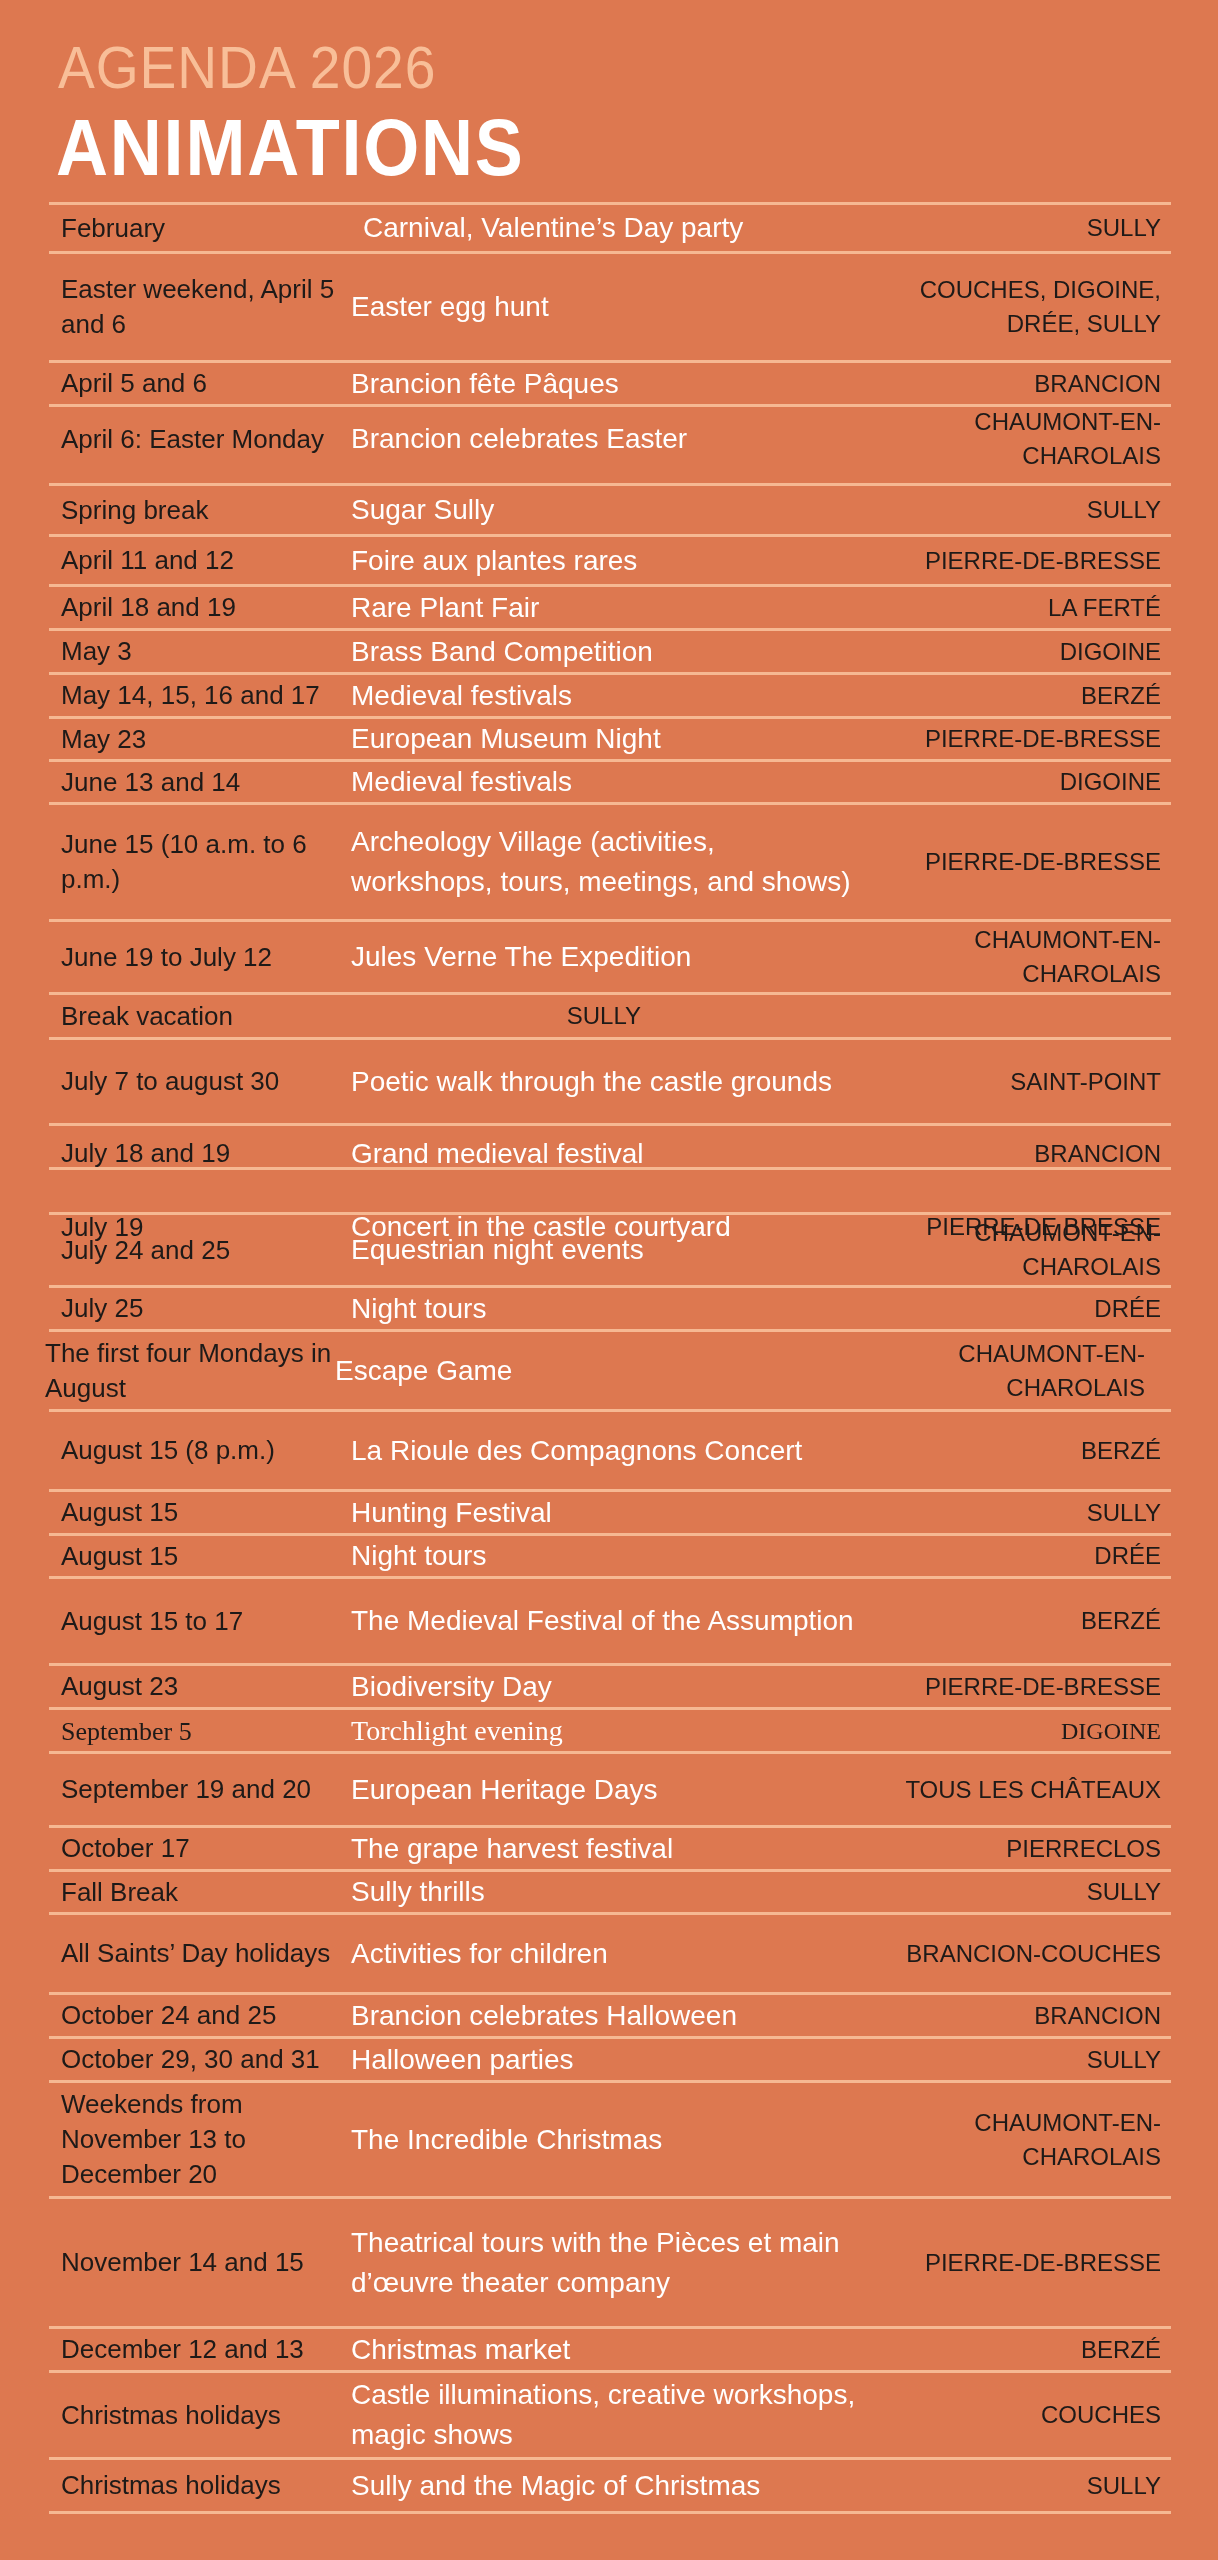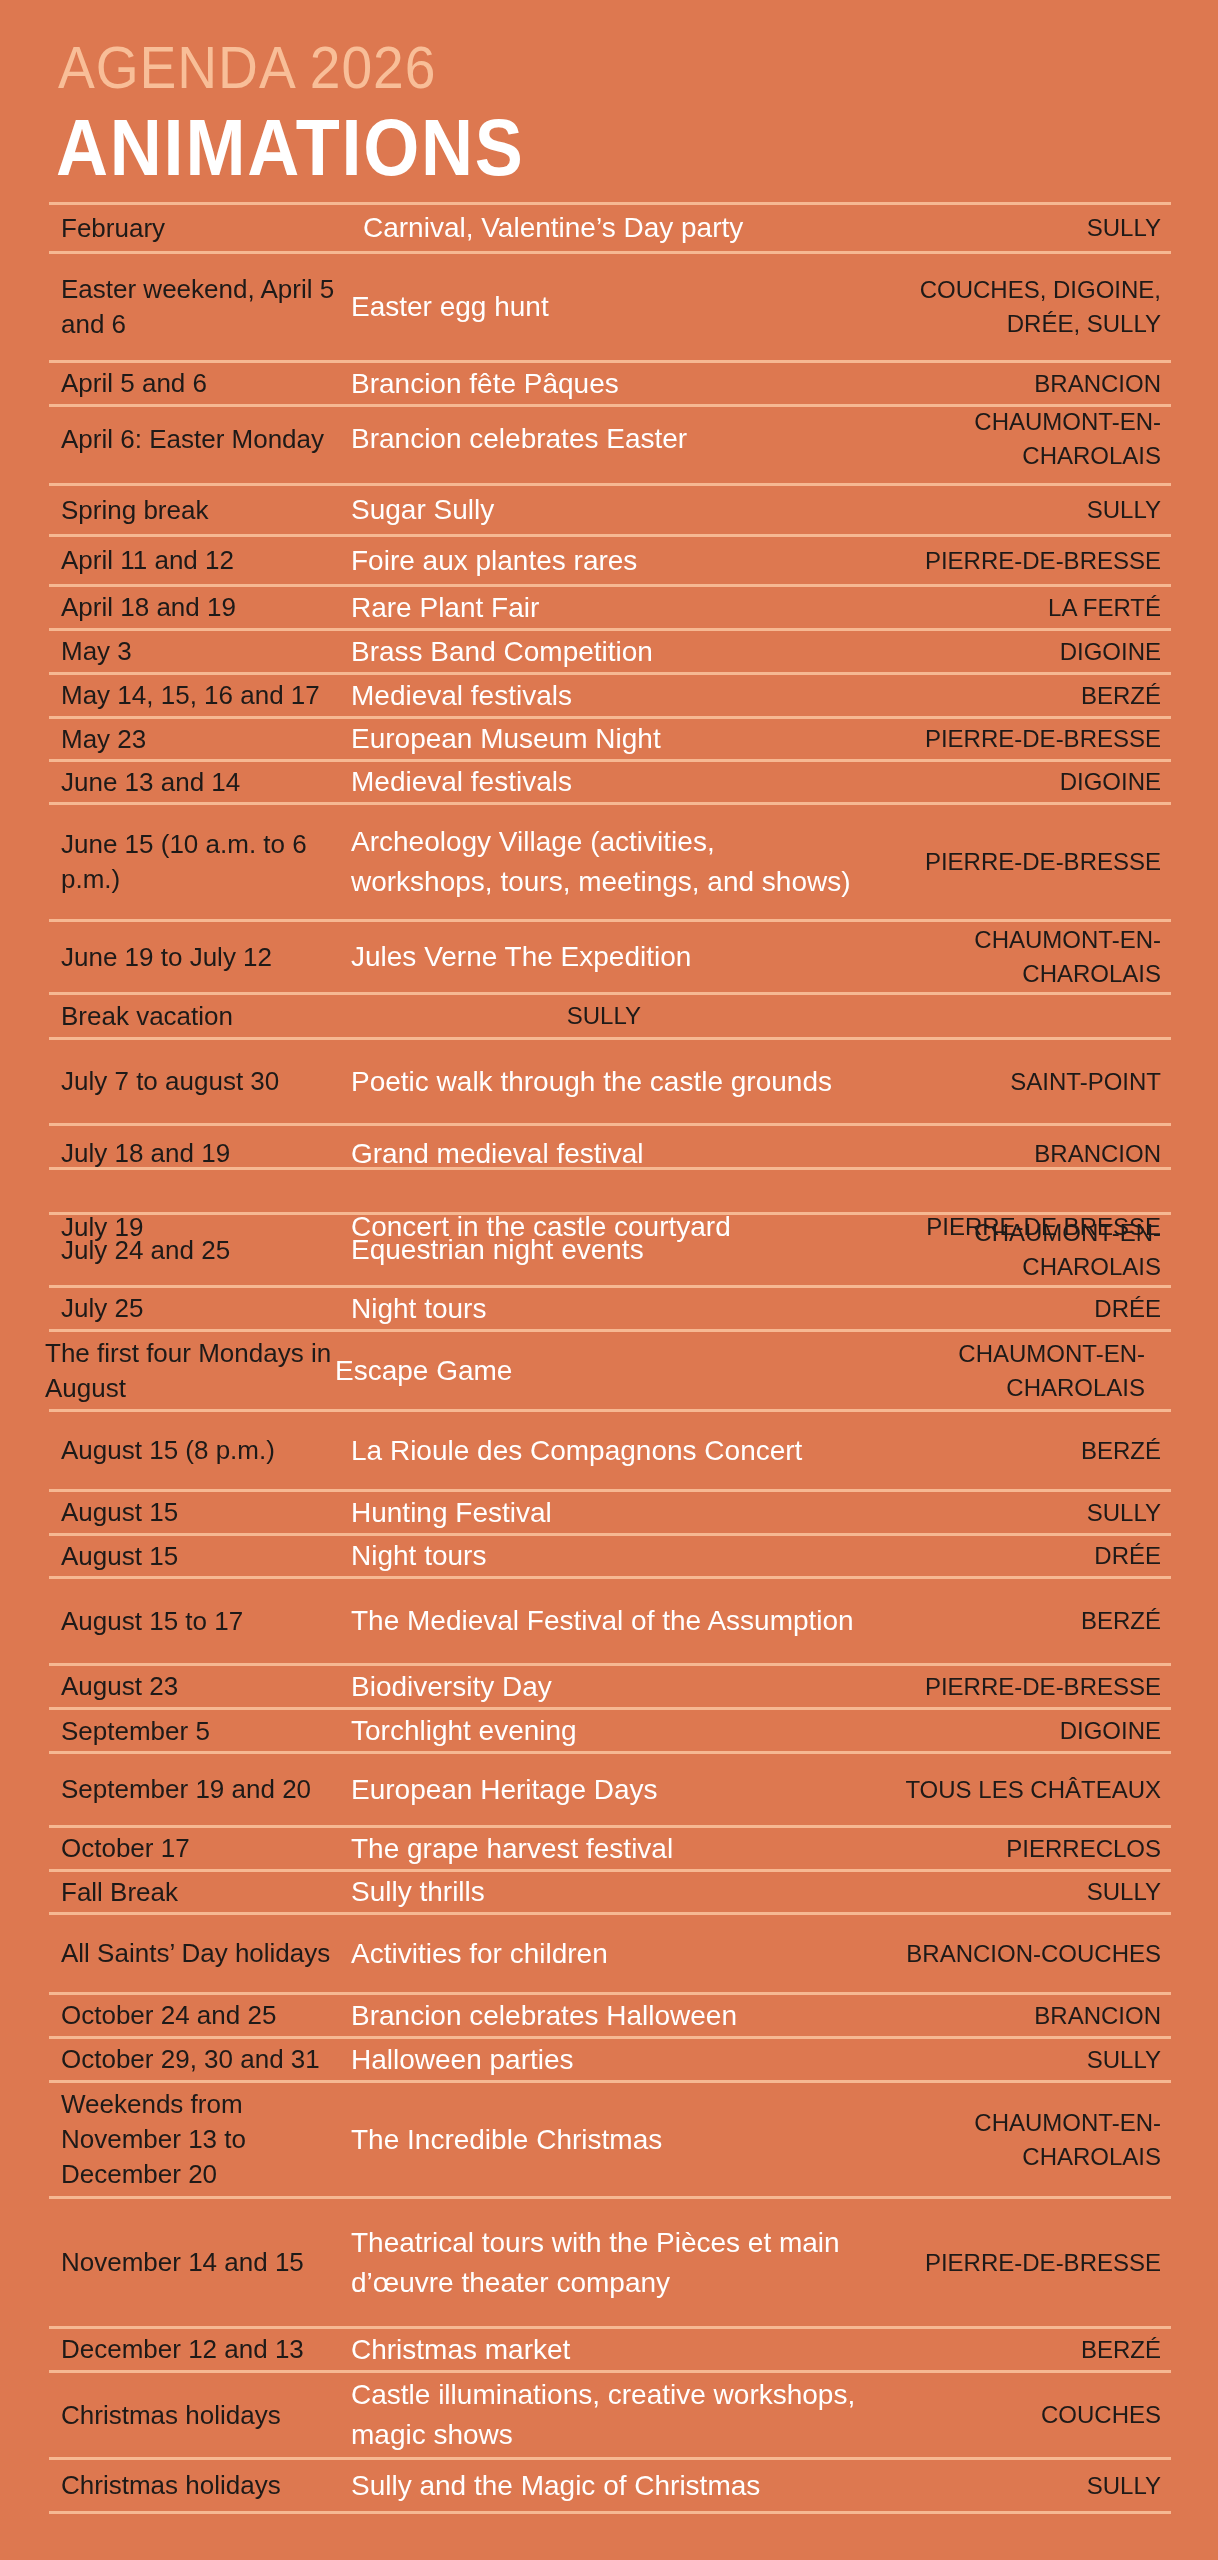--- a/index.html
+++ b/index.html
@@ -184,21 +184,21 @@
 <div class="row" style="left: 49px; top: 1579px; height: 84px;">
     <div class="c-date">August 15 to 17</div>
     <div class="c-event">The Medieval Festival of the Assumption</div>
     <div class="c-place">BERZÉ</div>
   </div>
 <div class="row" style="left: 49px; top: 1666px; height: 41px;">
     <div class="c-date">August 23</div>
     <div class="c-event">Biodiversity Day</div>
     <div class="c-place">PIERRE-DE-BRESSE</div>
   </div>
-<div class="row" style="left: 49px; top: 1710px; height: 42px;">
+<div class="row" style="left: 49px; top: 1710px; height: 42px; font-family: Liberation Serif, serif;">
     <div class="c-date">September 5</div>
     <div class="c-event">Torchlight evening</div>
     <div class="c-place">DIGOINE</div>
   </div>
 <div class="row" style="left: 49px; top: 1754px; height: 71px;">
     <div class="c-date">September 19 and 20</div>
     <div class="c-event">European Heritage Days</div>
     <div class="c-place">TOUS LES CHÂTEAUX</div>
   </div>
 <div class="row" style="left: 49px; top: 1828px; height: 41px;">

